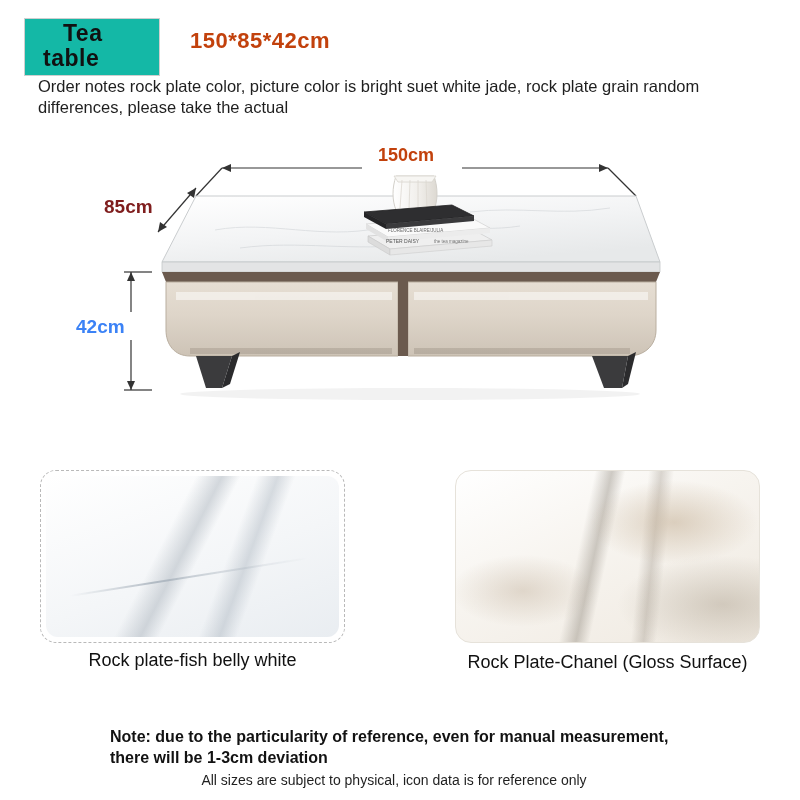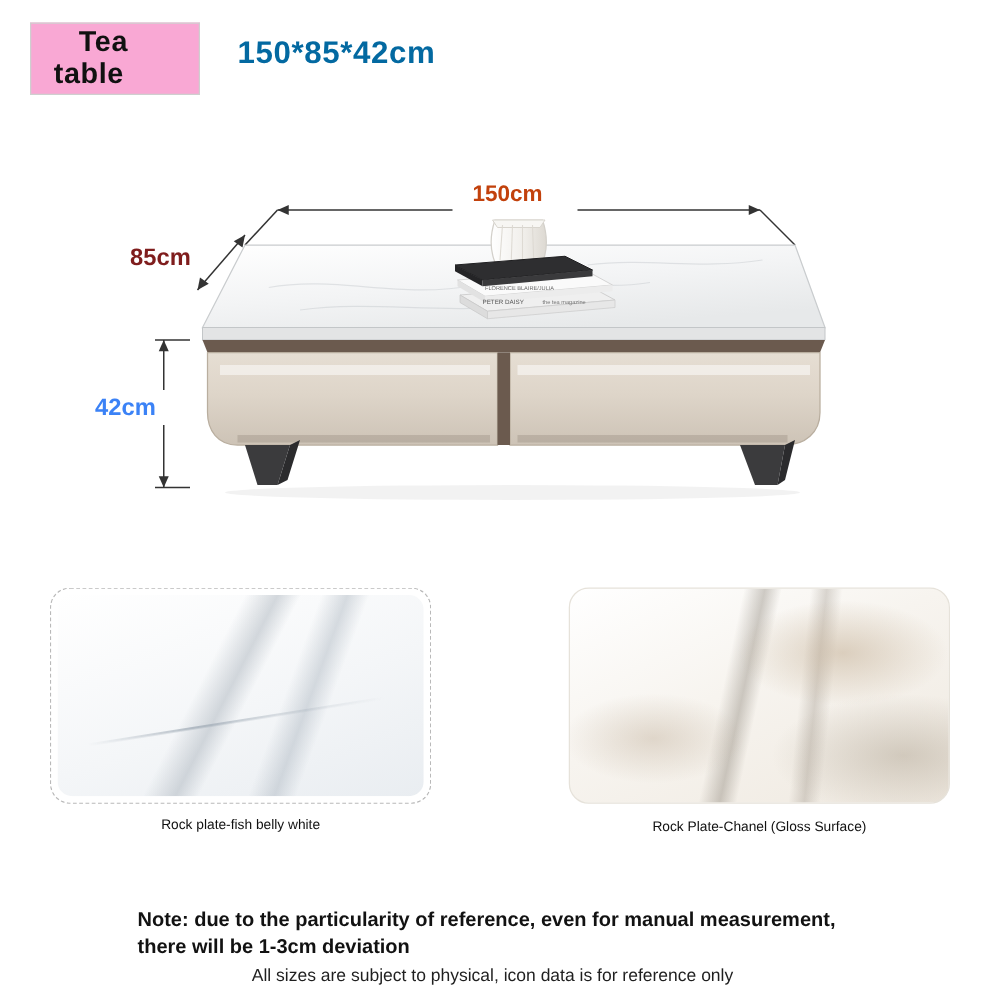--- a/index.html
+++ b/index.html
@@ -21,42 +21,42 @@
     height: 800px;
   }
 
   
   .title-box {
     position: absolute;
     left: 24px;
     top: 18px;
     width: 136px;
     border: 1px solid #cfcfcf;
-    background: #f9a8d4;
+    background: #14b8a6;
     padding: 2px 6px 4px 6px;
     box-sizing: border-box;
   }
   .title-box .t-line {
     font-size: 23px;
     font-weight: bold;
     line-height: 25px;
     letter-spacing: 0.5px;
     color: #111;
   }
   .title-box .t-line.l1 { padding-left: 32px; }
   .title-box .t-line.l2 { padding-left: 12px; }
 
   .dims-head {
     position: absolute;
     left: 190px;
     top: 28px;
-    font-size: 25px;
+    font-size: 22px;
     font-weight: bold;
     letter-spacing: 0.5px;
-    color: #0369a1;
+    color: #c2410c;
   }
 
   .order-notes {
     position: absolute;
     left: 38px;
     top: 76px;
     width: 700px;
     font-size: 16.5px;
     line-height: 21px;
     color: #1f1f1f;
@@ -143,21 +143,21 @@
       radial-gradient(ellipse 120px 60px at 72% 30%, rgba(196,176,150,0.55), rgba(255,255,255,0) 70%),
       radial-gradient(ellipse 100px 50px at 22% 70%, rgba(188,170,148,0.40), rgba(255,255,255,0) 72%),
       radial-gradient(ellipse 150px 70px at 88% 78%, rgba(170,158,140,0.45), rgba(255,255,255,0) 70%),
       linear-gradient(102deg, rgba(150,140,125,0.0) 41%, rgba(120,112,100,0.35) 46%, rgba(255,255,255,0) 50%),
       linear-gradient(96deg, rgba(150,140,125,0.0) 60%, rgba(140,130,118,0.30) 64%, rgba(255,255,255,0) 68%),
       linear-gradient(155deg, #ffffff 0%, #f7f4ef 45%, #efe9e0 100%);
     border: 1px solid #e6e2da;
   }
   .swatch-caption {
     position: absolute;
-    font-size: 11px;
+    font-size: 18px;
     line-height: 20px;
     color: #111;
     text-align: center;
   }
   .cap-left {
     left: 40px;
     top: 180px;
     width: 305px;
   }
   .cap-right {
@@ -192,20 +192,21 @@
 
 <div class="page">
 
   <div class="title-box">
     <div class="t-line l1">Tea</div>
     <div class="t-line l2">table</div>
   </div>
 
   <div class="dims-head">150*85*42cm</div>
 
+  <div class="order-notes">Order notes rock plate color, picture color is bright suet white jade, rock plate grain random differences, please take the actual</div>
 
   <div class="dim-150-label">150cm</div>
   <div class="dim-85-label">85cm</div>
   <div class="dim-42-label">42cm</div>
 
   <svg class="overlay" viewBox="0 0 800 800">
     <defs>
       <linearGradient id="topGrad" x1="0" y1="0" x2="0.6" y2="1">
         <stop offset="0%" stop-color="#ffffff"></stop>
         <stop offset="55%" stop-color="#f3f4f5"></stop>

